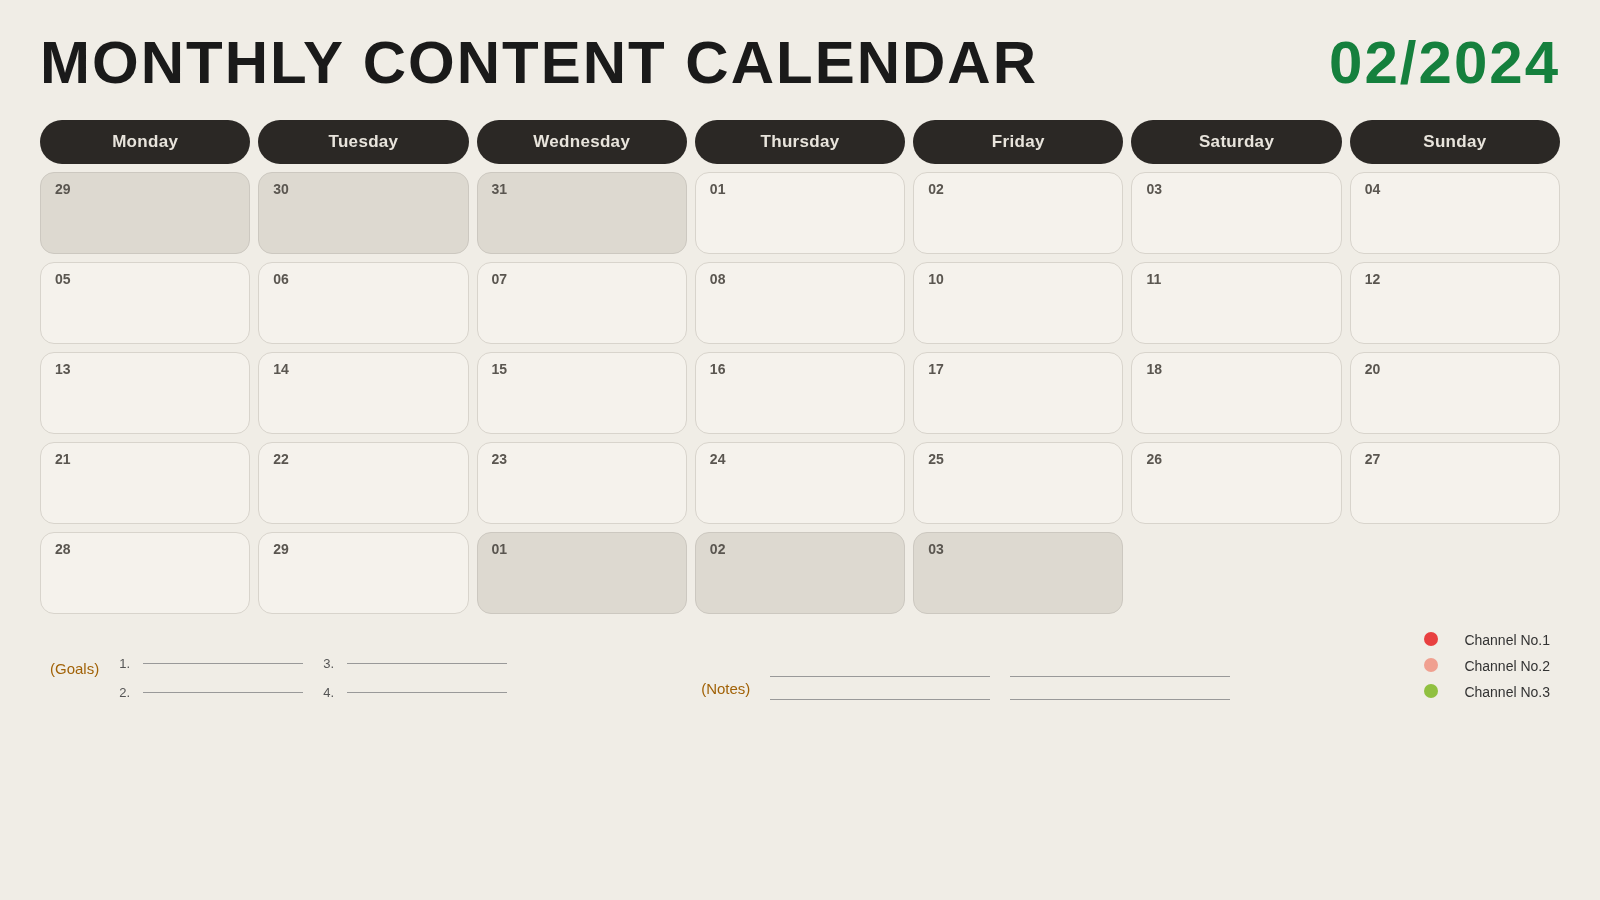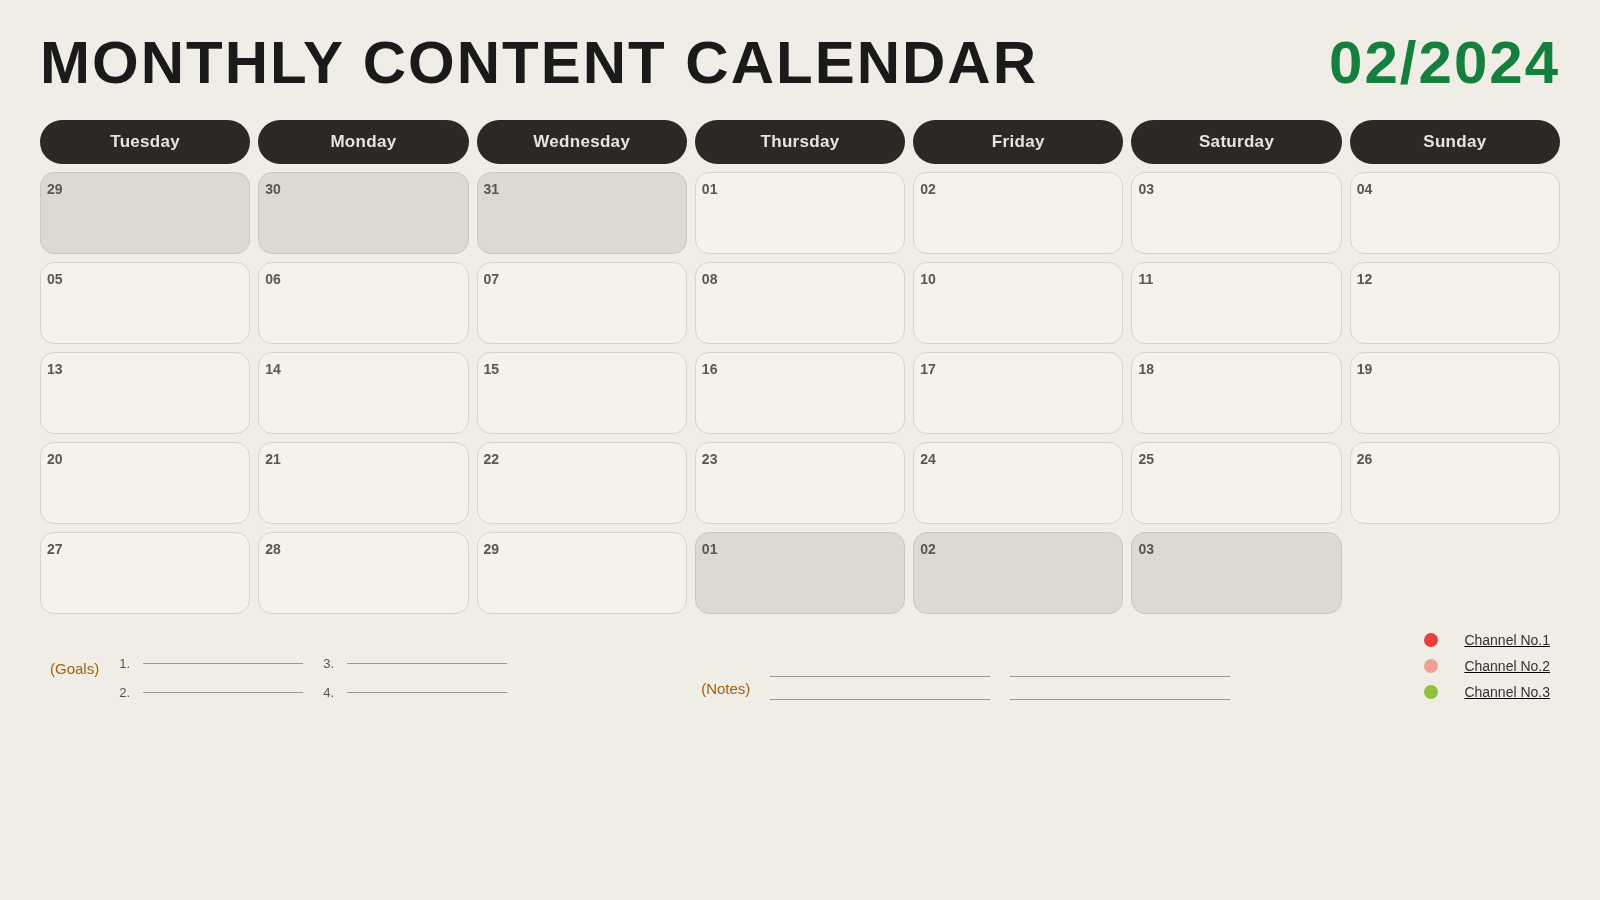--- a/index.html
+++ b/index.html
@@ -69,21 +69,21 @@
       border-color: #ccc8c0;
     }
 
     .day-number {
       font-size: 14px;
       font-weight: 600;
       color: #5a5650;
       font-family: Arial, sans-serif;
       position: absolute;
       top: 8px;
-      left: 6px;
+      left: 14px;
     }
 
     .footer {
       display: flex;
       justify-content: space-between;
       align-items: flex-end;
       margin-top: 18px;
       padding: 0 10px;
     }
 
@@ -145,23 +145,21 @@
 
     .legend {
       display: flex;
       flex-direction: column;
       gap: 10px;
       align-items: flex-start;
     }
 
     .legend-item {
       display: flex;
-      align-items: center;
       gap: 26px;
-      text-decoration: underline;
     }
 
     .legend-dot {
       width: 14px;
       height: 14px;
       border-radius: 50%;
     }
 
     .legend-text {
       font-size: 14px;
@@ -171,22 +169,22 @@
   </style>
 </head>
 <body>
 
 <div class="header">
   <h1 class="title">MONTHLY CONTENT CALENDAR</h1>
   <span class="month-year">02/2024</span>
 </div>
 
 <div class="calendar-grid" id="calendar-grid">
-<div class="day-header">Tuesday</div>
-    <div class="day-header">Monday</div>
+<div class="day-header">Monday</div>
+    <div class="day-header">Tuesday</div>
     <div class="day-header">Wednesday</div>
     <div class="day-header">Thursday</div>
     <div class="day-header">Friday</div>
     <div class="day-header">Saturday</div>
     <div class="day-header">Sunday</div>
     <div class="day-cell outside-month">
       <span class="day-number">29</span>
     </div>
     <div class="day-cell outside-month">
       <span class="day-number">30</span>
@@ -237,23 +235,20 @@
       <span class="day-number">15</span>
     </div>
     <div class="day-cell">
       <span class="day-number">16</span>
     </div>
     <div class="day-cell">
       <span class="day-number">17</span>
     </div>
     <div class="day-cell">
       <span class="day-number">18</span>
-    </div>
-    <div class="day-cell">
-      <span class="day-number">19</span>
     </div>
     <div class="day-cell">
       <span class="day-number">20</span>
     </div>
     <div class="day-cell">
       <span class="day-number">21</span>
     </div>
     <div class="day-cell">
       <span class="day-number">22</span>
     </div>

